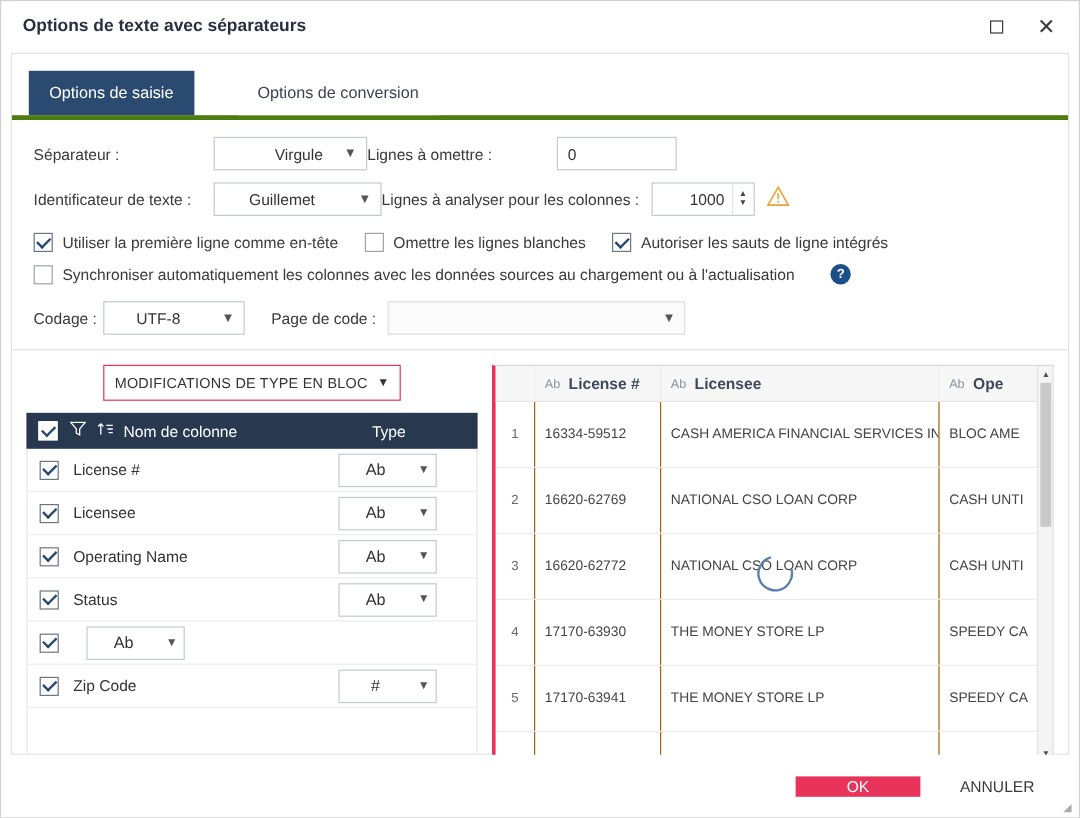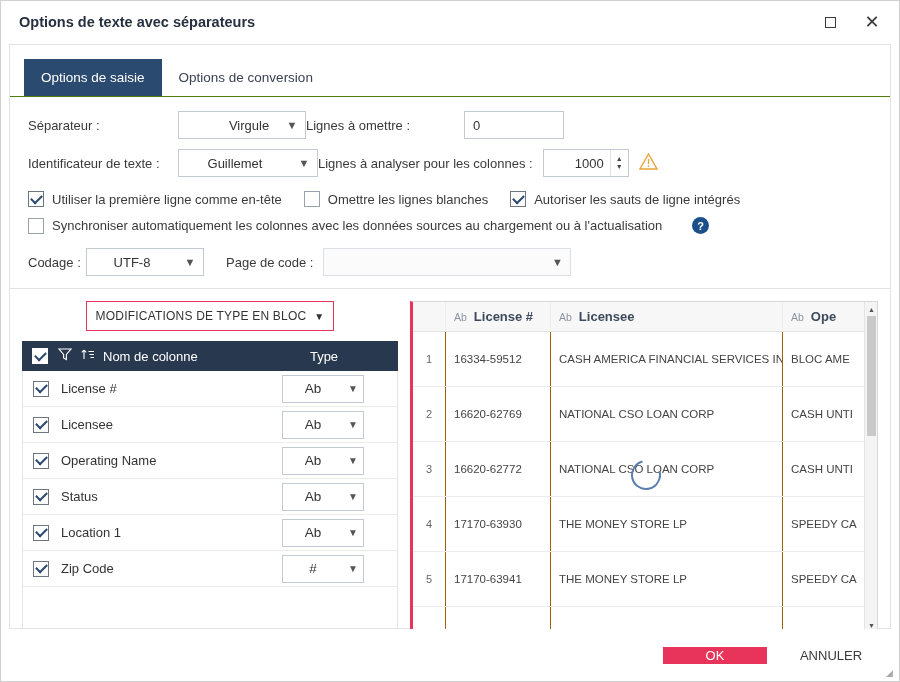--- a/index.html
+++ b/index.html
@@ -45,21 +45,22 @@
     position: absolute;
     left: 8px; right: 8px; top: 43px; bottom: 52px;
     border: 1px solid #e2e2e2;
     background: #ffffff;
   }
 
   
   .tabs {
     display: flex;
     padding: 14px 14px 0 14px;
-    border-bottom: 1px solid #4d7c0f;
+    border-bottom: 4px solid #4d7c0f;
+    gap: 36px;
   }
   .tab {
     padding: 10px 16px;
     font-size: 13.5px;
     background: #ffffff;
     color: #3b4252;
     border: 1px solid transparent;
   }
   .tab.active {
     background: #2b4a6f;
@@ -434,21 +435,20 @@
             <span class="nm">Status</span>
             <span class="type-wrap">
               <span class="type-combo">
                 <span class="tv">Ab</span>
                 <span class="chev">▼</span>
               </span>
             </span>
           </div>
           <div class="grow">
             <span class="cb checked"></span>
-            <span class="nm">Location 1</span>
             <span class="type-wrap">
               <span class="type-combo">
                 <span class="tv">Ab</span>
                 <span class="chev">▼</span>
               </span>
             </span>
           </div>
           <div class="grow">
             <span class="cb checked"></span>
             <span class="nm">Zip Code</span>

